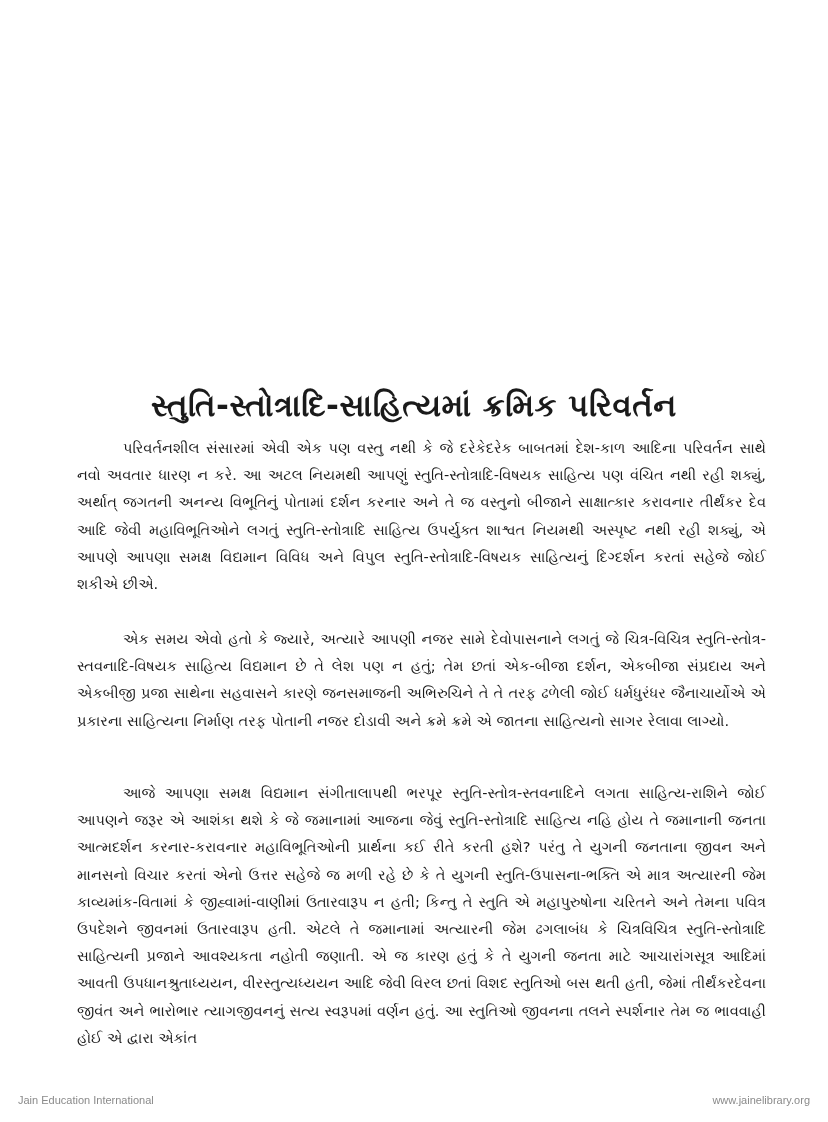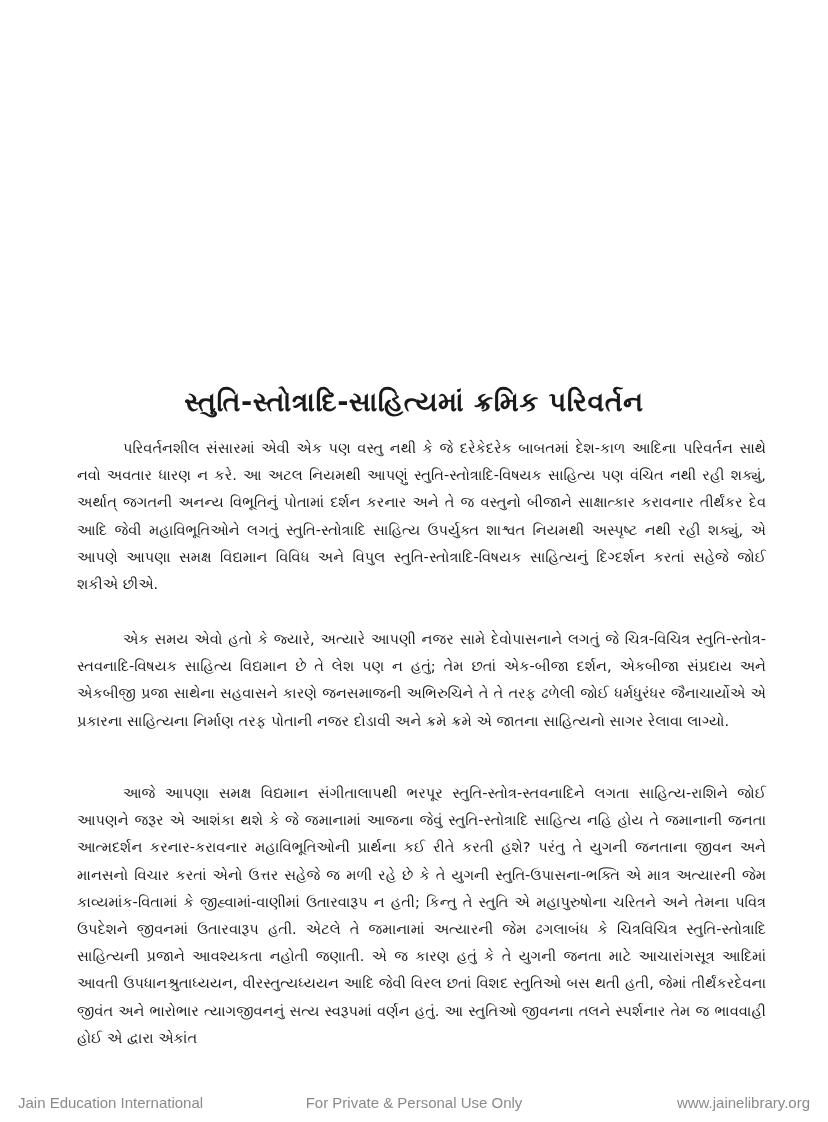--- a/index.html
+++ b/index.html
@@ -20,21 +20,21 @@
       left: 0; top: 0;
       width: 828px;
       height: 1122px;
     }
     .title {
       position: absolute;
       left: 60px;
       width: 708px;
       top: 364px;
       text-align: center;
-      font-size: 27px;
+      font-size: 31px;
       font-weight: bold;
       letter-spacing: 0.5px;
       line-height: 40px;
       white-space: nowrap;
     }
     .body-block {
       position: absolute;
       left: 70px;
       width: 703px;
       font-size: 14.6px;
@@ -60,21 +60,21 @@
       white-space: nowrap;
     }
     .para3 { top: 772px; }
     .footer {
       position: absolute;
       left: 0;
       top: 1088px;
       width: 828px;
       height: 26px;
       font-family: "Liberation Sans", sans-serif;
-      font-size: 15px;
+      font-size: 11px;
       color: #8a8a8a;
     }
     .footer span {
       position: absolute;
       top: 6px;
       white-space: nowrap;
     }
     .footer .f-left { left: 18px; }
     .footer .f-center { left: 0; width: 828px; text-align: center; }
     .footer .f-right { right: 18px; }
@@ -94,17 +94,16 @@
     <p class="para">એક સમય એવો હતો કે જ્યારે, અત્યારે આપણી નજર સામે દેવોપાસનાને લગતું જે ચિત્ર-વિચિત્ર સ્તુતિ-સ્તોત્ર-સ્તવનાદિ-વિષયક સાહિત્ય વિદ્યમાન છે તે લેશ પણ ન હતું; તેમ છતાં એક-બીજા દર્શન, એકબીજા સંપ્રદાય અને એકબીજી પ્રજા સાથેના સહવાસને કારણે જનસમાજની અભિરુચિને તે તે તરફ ઢળેલી જોઈ ધર્મધુરંધર જૈનાચાર્યોએ એ પ્રકારના સાહિત્યના નિર્માણ તરફ પોતાની નજર દોડાવી અને ક્રમે ક્રમે એ જાતના સાહિત્યનો સાગર રેલાવા લાગ્યો.</p>
   </div>
 
 
   <div class="body-block para3">
     <p class="para">આજે આપણા સમક્ષ વિદ્યમાન સંગીતાલાપથી ભરપૂર સ્તુતિ-સ્તોત્ર-સ્તવનાદિને લગતા સાહિત્ય-રાશિને જોઈ આપણને જરૂર એ આશંકા થશે કે જે જમાનામાં આજના જેવું સ્તુતિ-સ્તોત્રાદિ સાહિત્ય નહિ હોય તે જમાનાની જનતા આત્મદર્શન કરનાર-કરાવનાર મહાવિભૂતિઓની પ્રાર્થના કઈ રીતે કરતી હશે? પરંતુ તે યુગની જનતાના જીવન અને માનસનો વિચાર કરતાં એનો ઉત્તર સહેજે જ મળી રહે છે કે તે યુગની સ્તુતિ-ઉપાસના-ભક્તિ એ માત્ર અત્યારની જેમ કાવ્યમાંક-વિતામાં કે જીહ્વામાં-વાણીમાં ઉતારવારૂપ ન હતી; કિન્તુ તે સ્તુતિ એ મહાપુરુષોના ચરિતને અને તેમના પવિત્ર ઉપદેશને જીવનમાં ઉતારવારૂપ હતી. એટલે તે જમાનામાં અત્યારની જેમ ઢગલાબંધ કે ચિત્રવિચિત્ર સ્તુતિ-સ્તોત્રાદિ સાહિત્યની પ્રજાને આવશ્યકતા નહોતી જણાતી. એ જ કારણ હતું કે તે યુગની જનતા માટે આચારાંગસૂત્ર આદિમાં આવતી ઉપધાનશ્રુતાધ્યયન, વીરસ્તુત્યધ્યયન આદિ જેવી વિરલ છતાં વિશદ સ્તુતિઓ બસ થતી હતી, જેમાં તીર્થંકરદેવના જીવંત અને ભારોભાર ત્યાગજીવનનું સત્ય સ્વરૂપમાં વર્ણન હતું. આ સ્તુતિઓ જીવનના તલને સ્પર્શનાર તેમ જ ભાવવાહી હોઈ એ દ્વારા એકાંત</p>
   </div>
 
   <div class="footer">
     <span class="f-left">Jain Education International</span>
-    <span class="f-center">For Private &amp; Personal Use Only</span>
     <span class="f-right">www.jainelibrary.org</span>
   </div>
 
 </div>
 
 </body></html>

